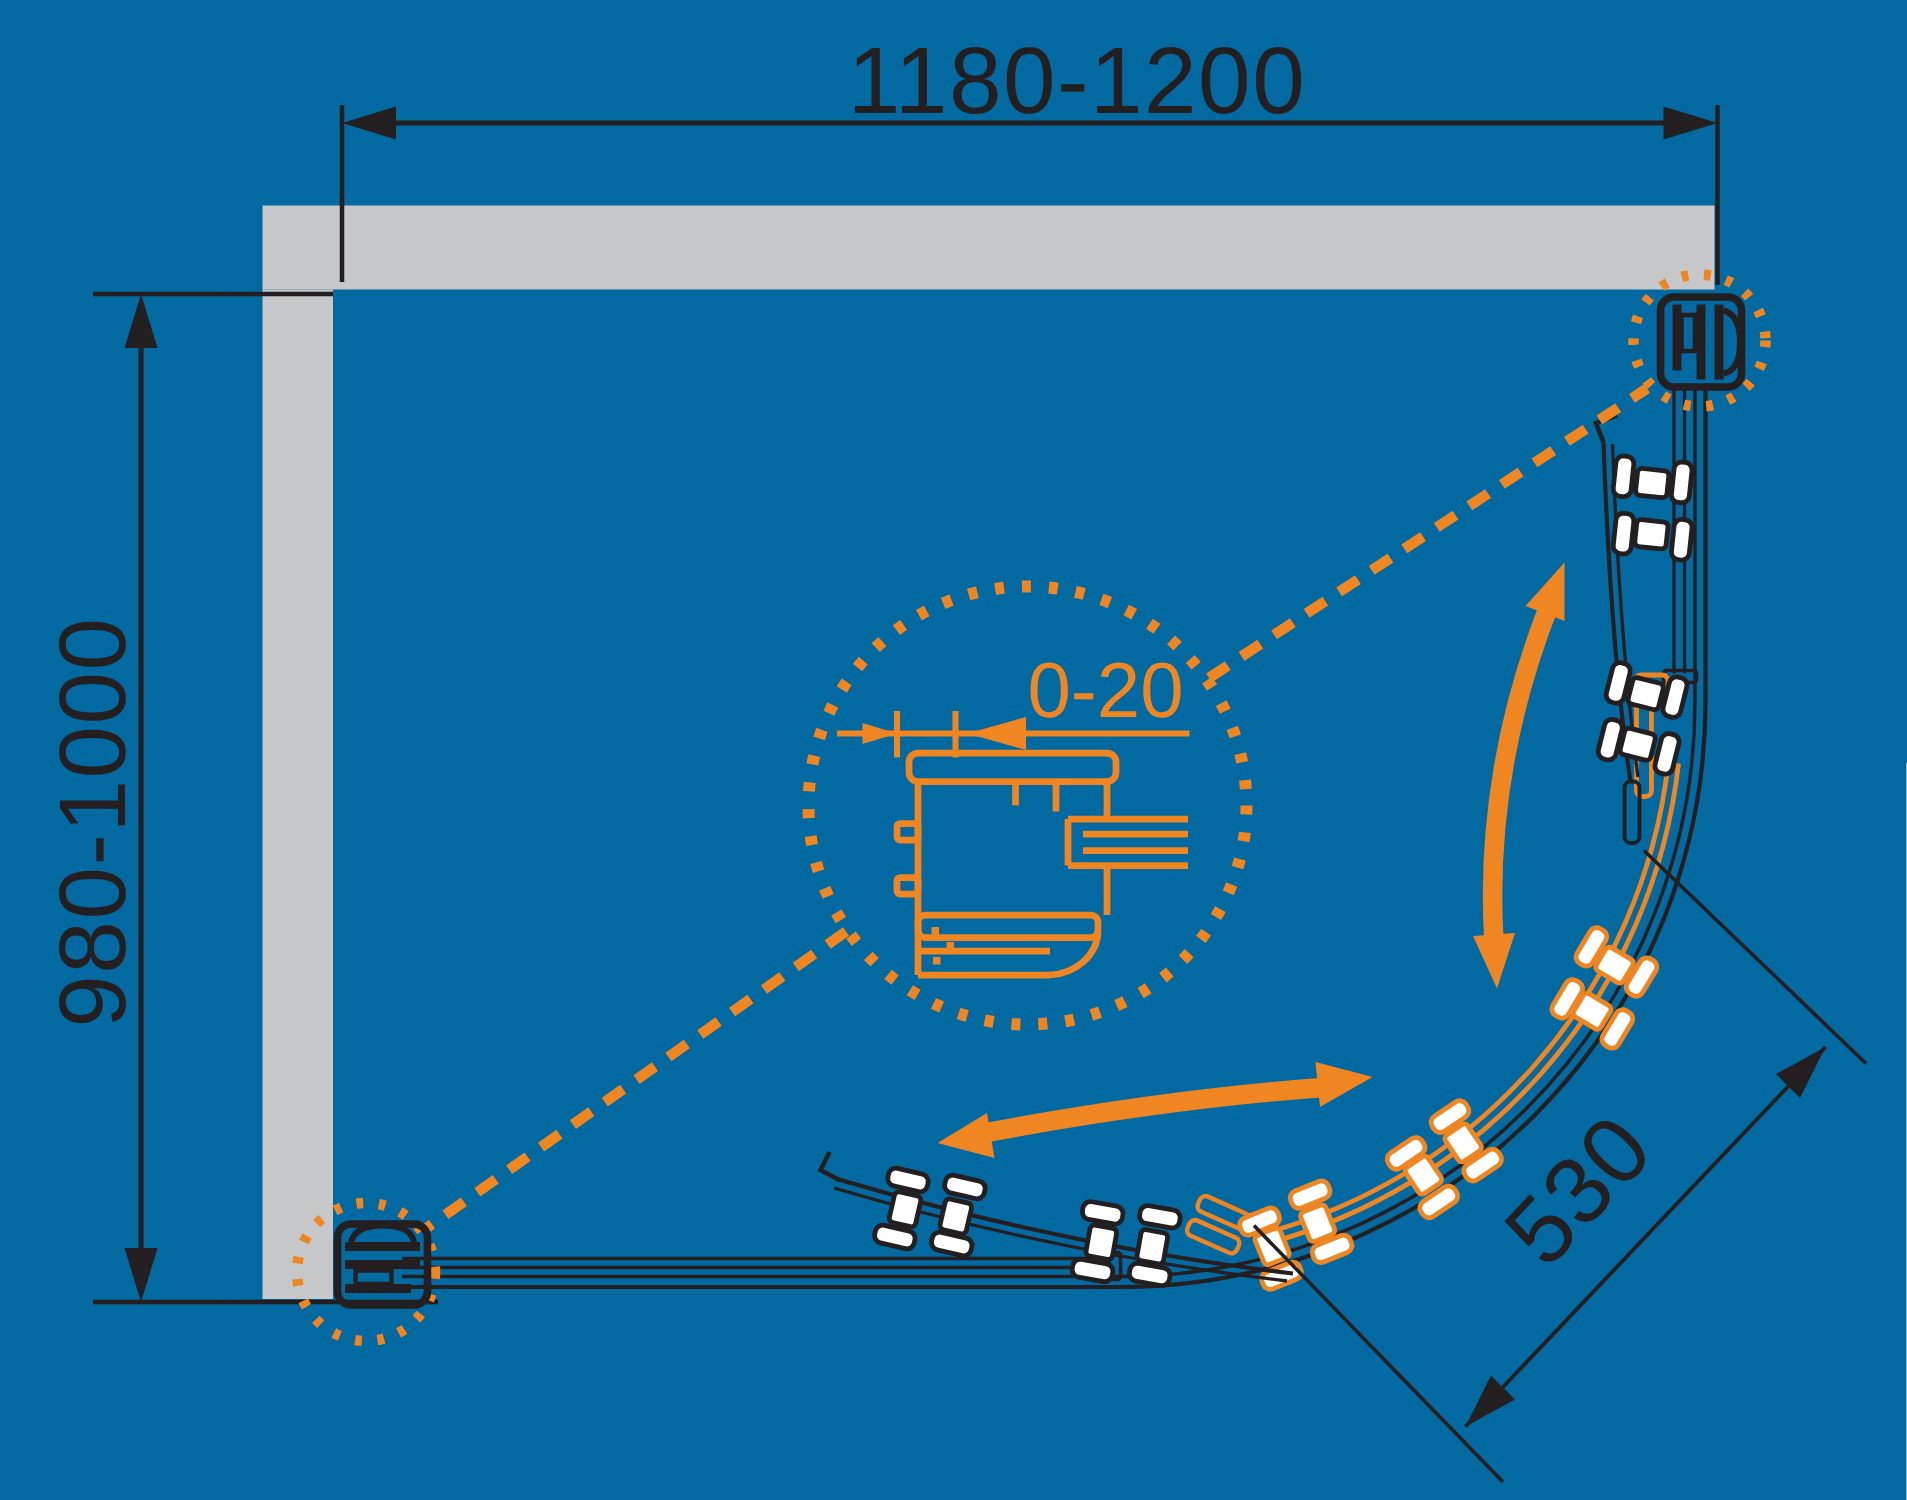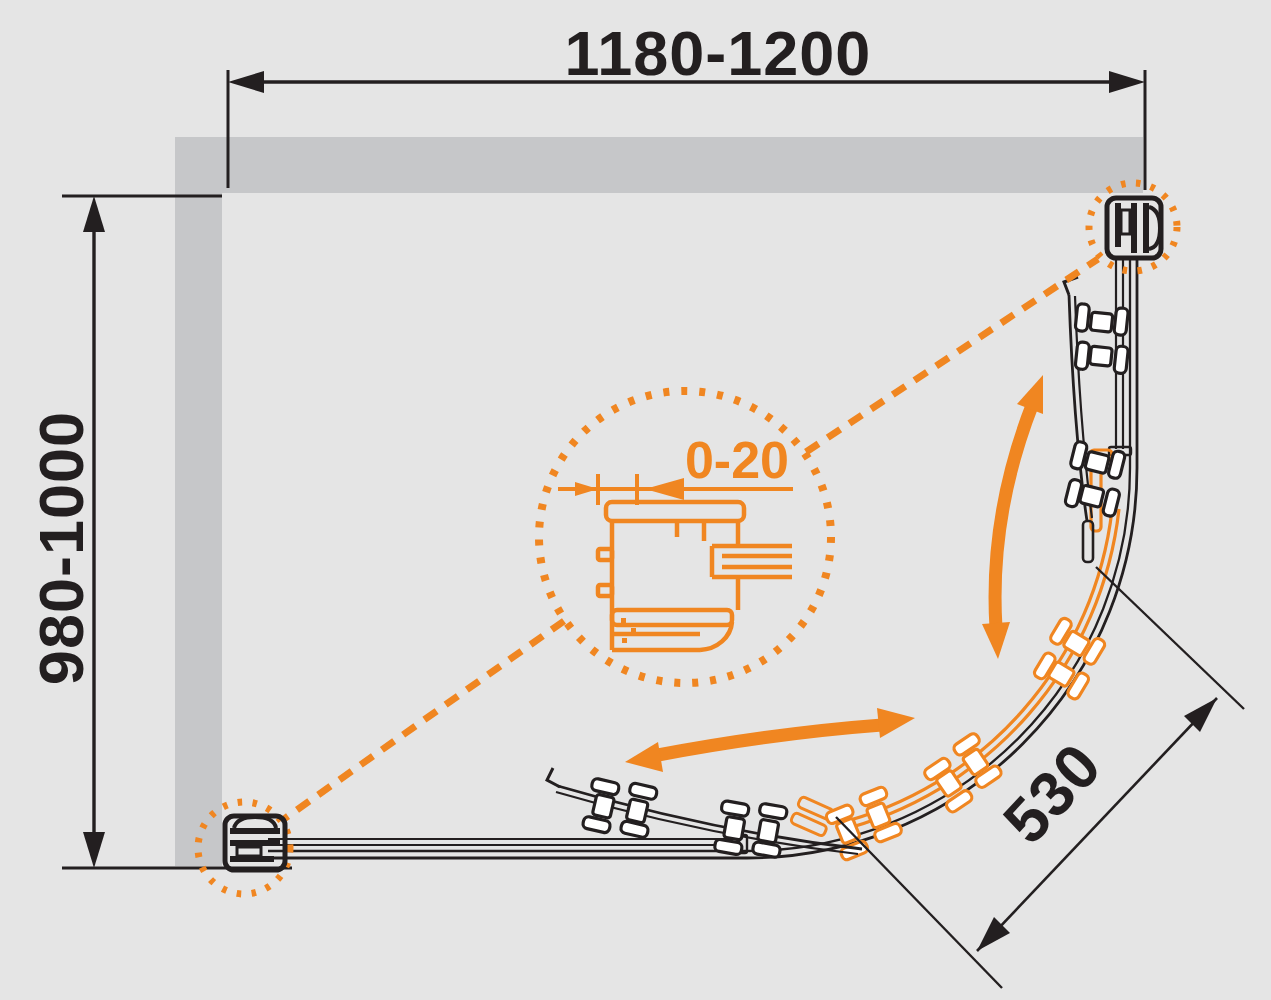--- a/index.html
+++ b/index.html
@@ -1,19 +1,18 @@
 <!DOCTYPE html>
 <html><head>
 <meta charset="utf-8">
 <style>
   html,body{margin:0;padding:0;background:#ffffff;}
   .stage{
-    position:relative;width:1271px;height:1000px;background:#e5e5e5;overflow:hidden;
+    position:relative;width:1271px;height:1000px;background:#0369a1;overflow:hidden;
     font-family:"Liberation Sans", sans-serif;
-    font-weight:bold;
   }
   svg text{font-family:"Liberation Sans", sans-serif;}
   .dim-text{fill:#231F20;font-size:63px;letter-spacing:1px;}
   .detail-text{fill:#F08621;font-size:52px;}
   .blk{stroke:#231F20;fill:none;}
   .org{stroke:#F08621;fill:none;}
   .rol{fill:#ffffff;stroke-width:3.2;}
   .rol-o{color:#F08621;}
   .rol-b{color:#231F20;}
 </style>

